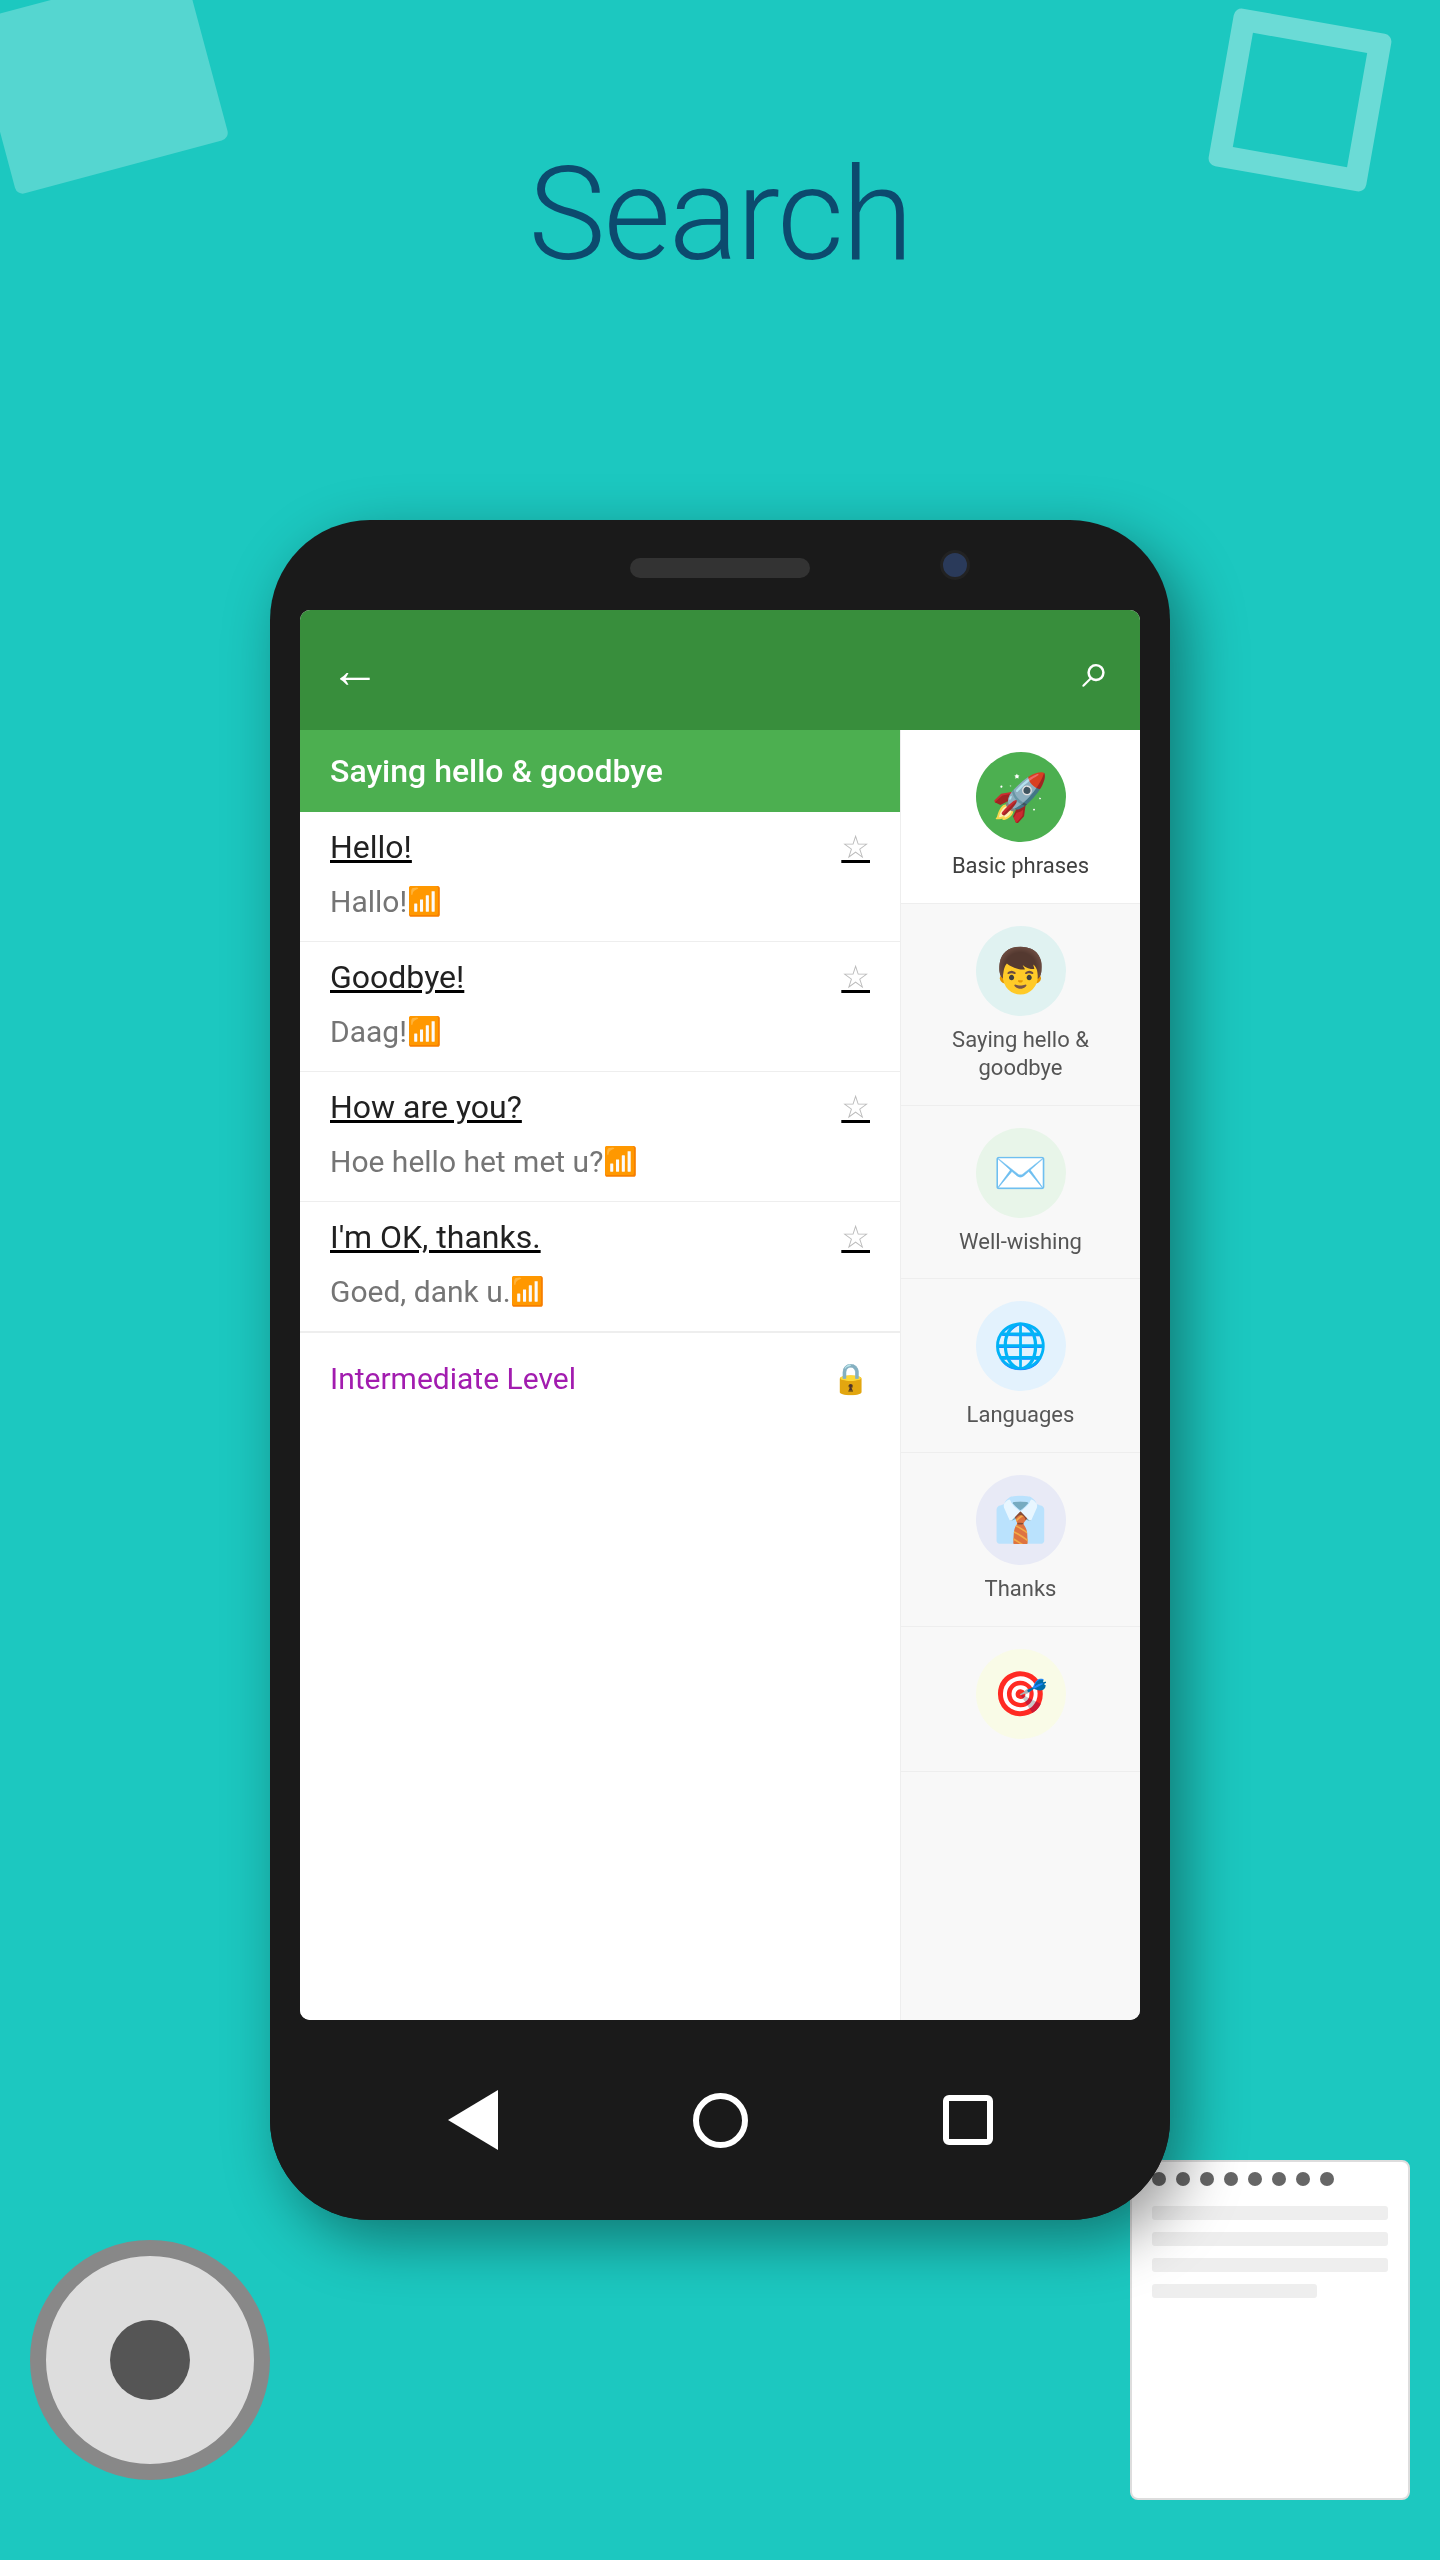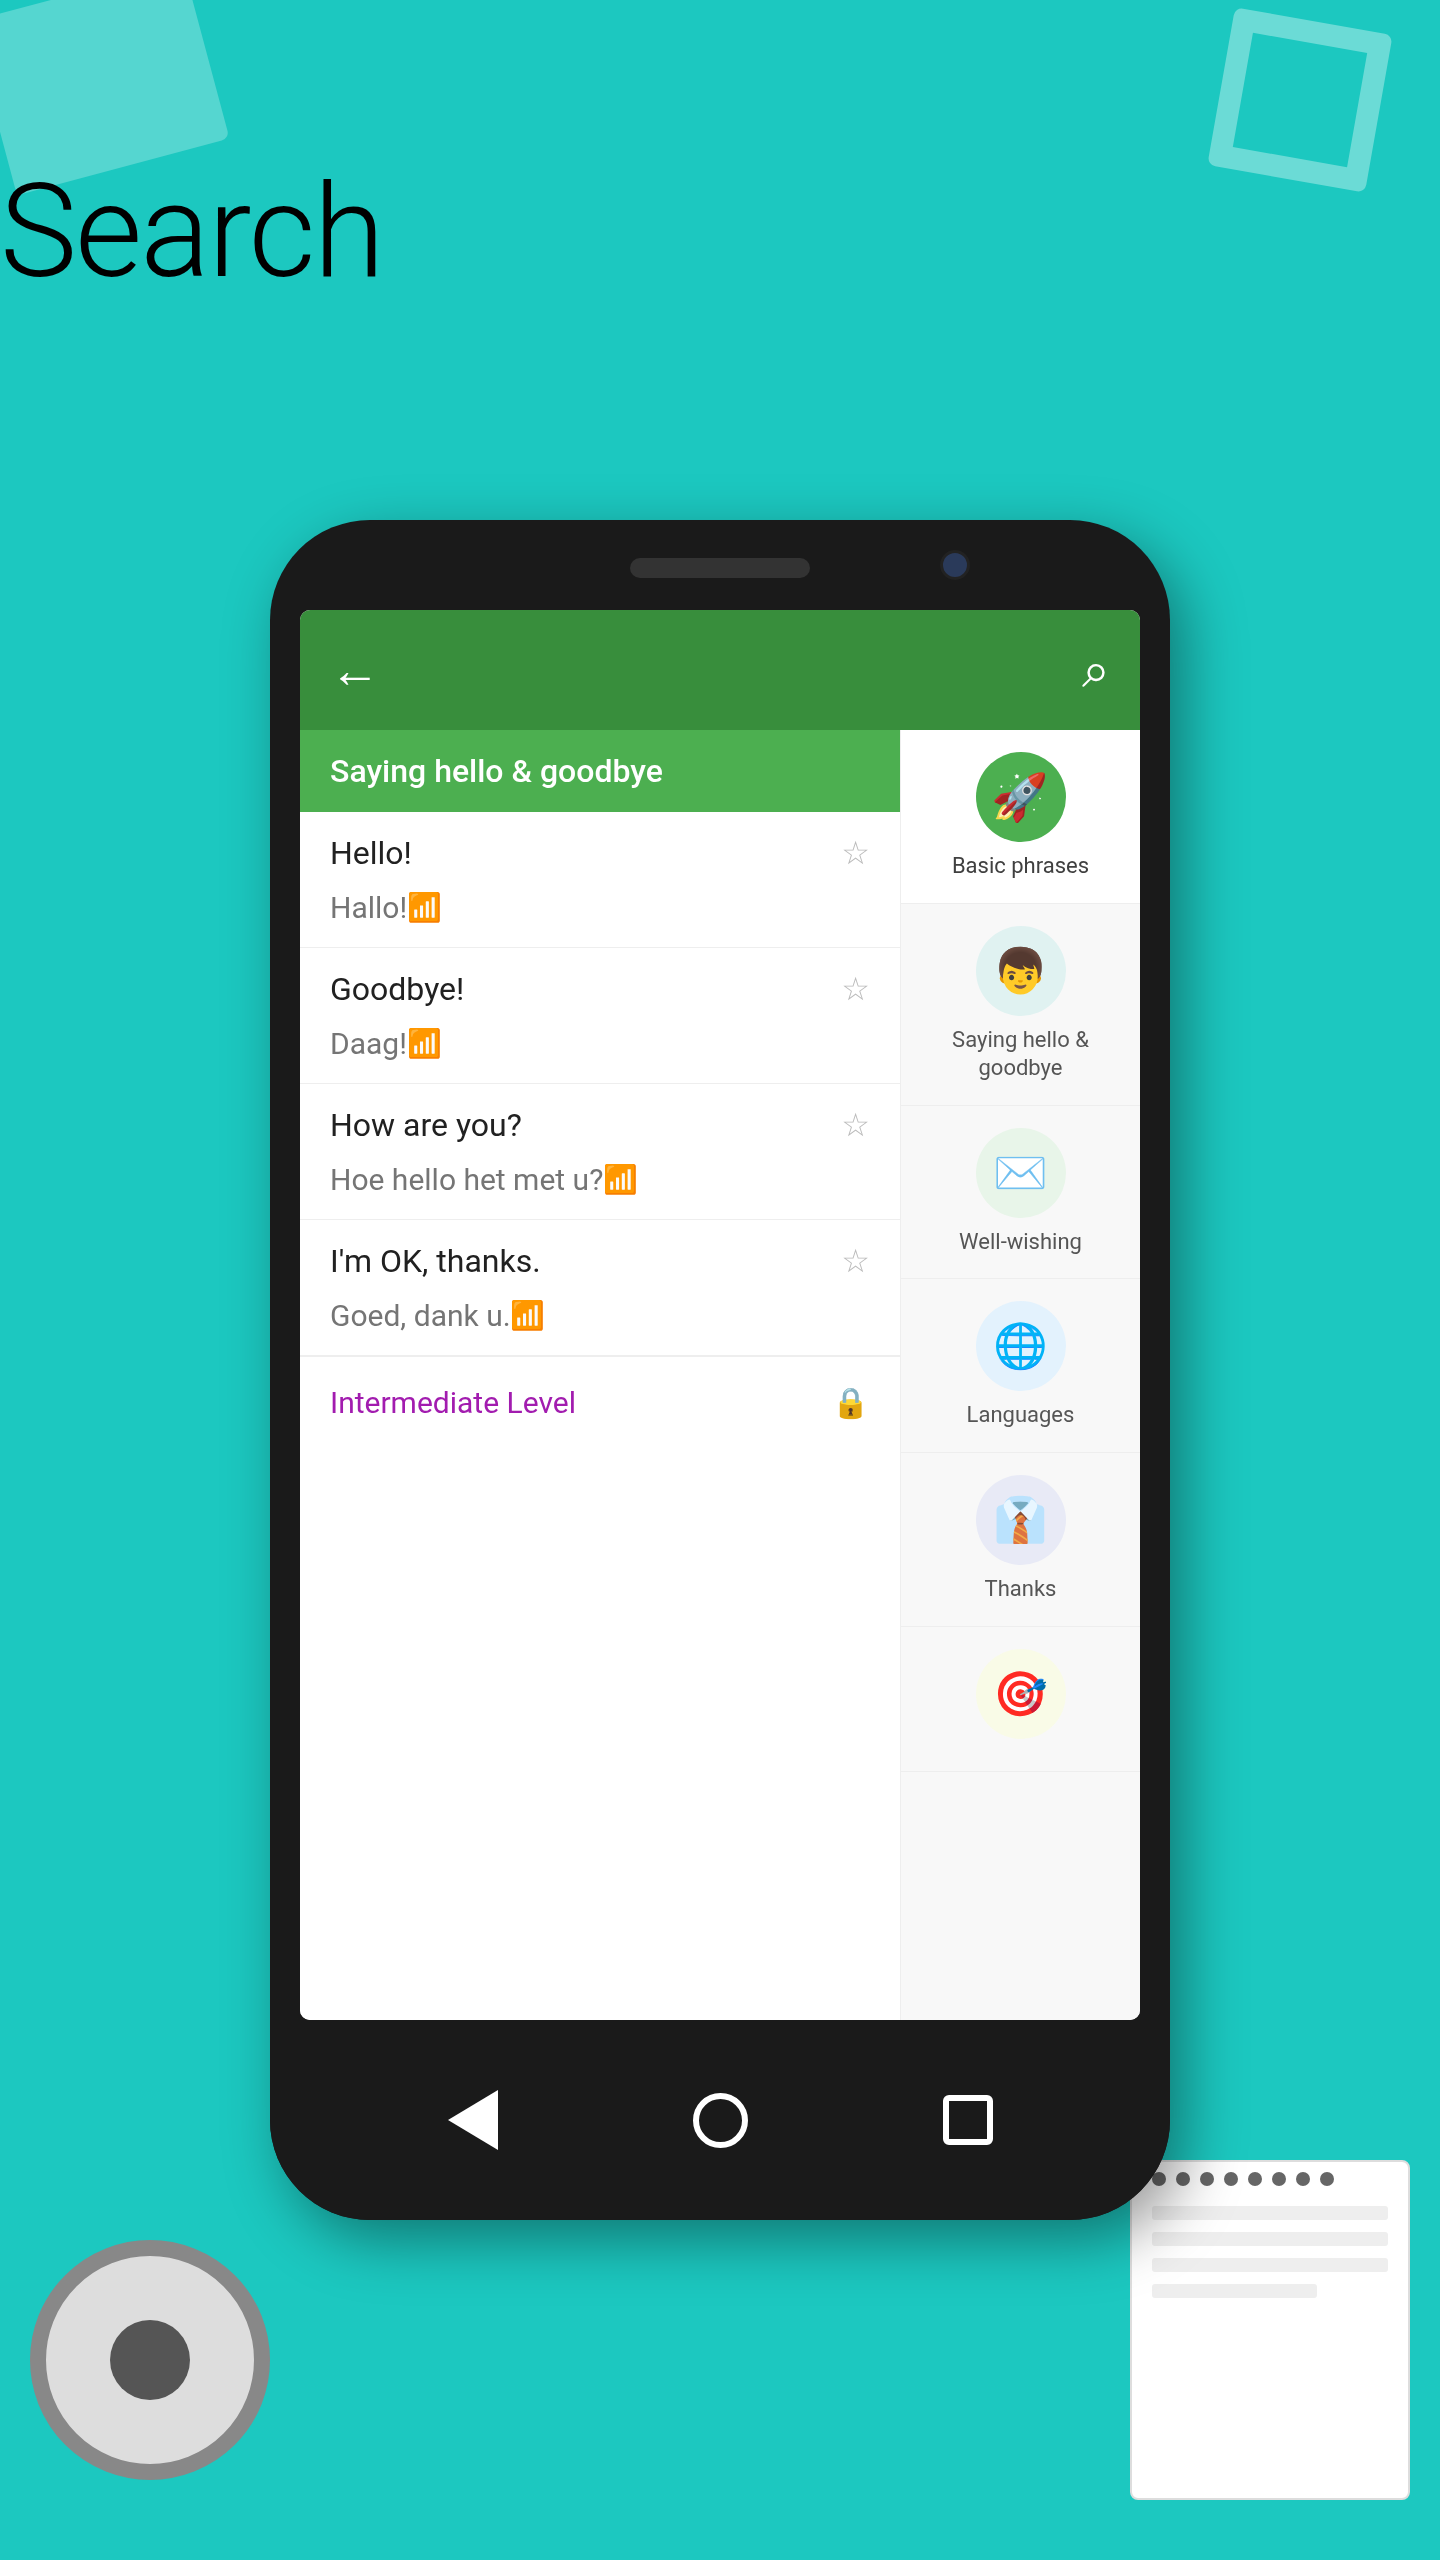--- a/index.html
+++ b/index.html
@@ -32,25 +32,25 @@
       width: 160px;
       height: 160px;
       border: 22px solid rgba(255,255,255,0.35);
       border-radius: 8px;
       transform: rotate(10deg);
     }
 
     
     .hero-title {
       position: absolute;
-      top: 157px;
+      top: 140px;
       left: 0;
       right: 0;
-      text-align: left;
-      color: #000000;
+      text-align: center;
+      color: #0c4a6e;
       font-size: 130px;
       font-weight: 300;
       line-height: 1.15;
       letter-spacing: -2px;
     }
 
     
     .phone-container {
       position: absolute;
       top: 520px;
@@ -148,21 +148,22 @@
     }
 
     .phrase-item {
       border-bottom: 1px solid #eee;
     }
 
     .phrase-english {
       display: flex;
       align-items: center;
       justify-content: space-between;
-      padding: 22px 30px 10px;
+      padding: 16px 30px 10px;
+      text-decoration: underline;
     }
 
     .phrase-english-text {
       font-size: 32px;
       color: #212121;
     }
 
     .phrase-star {
       font-size: 32px;
       color: #bbb;

